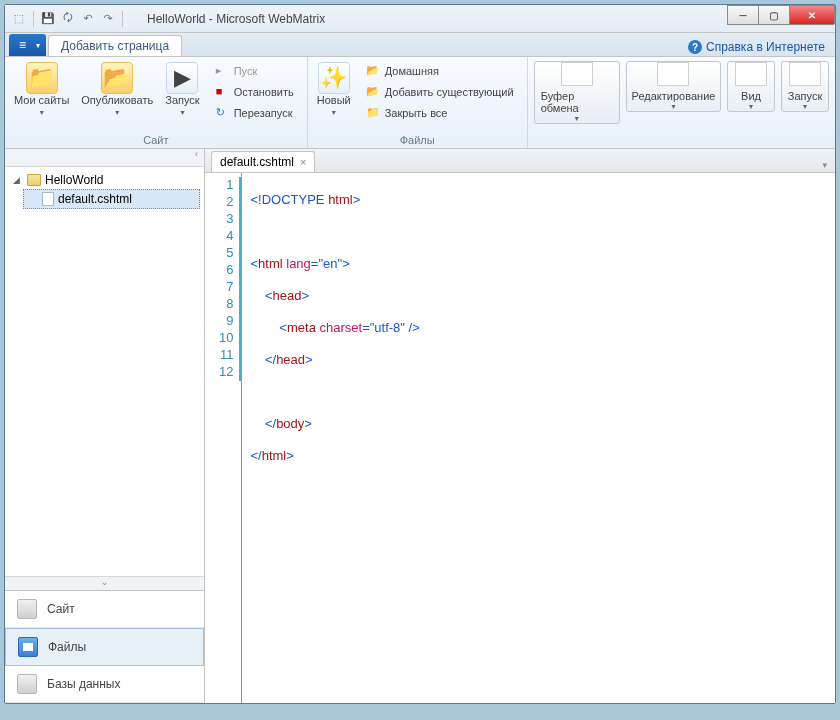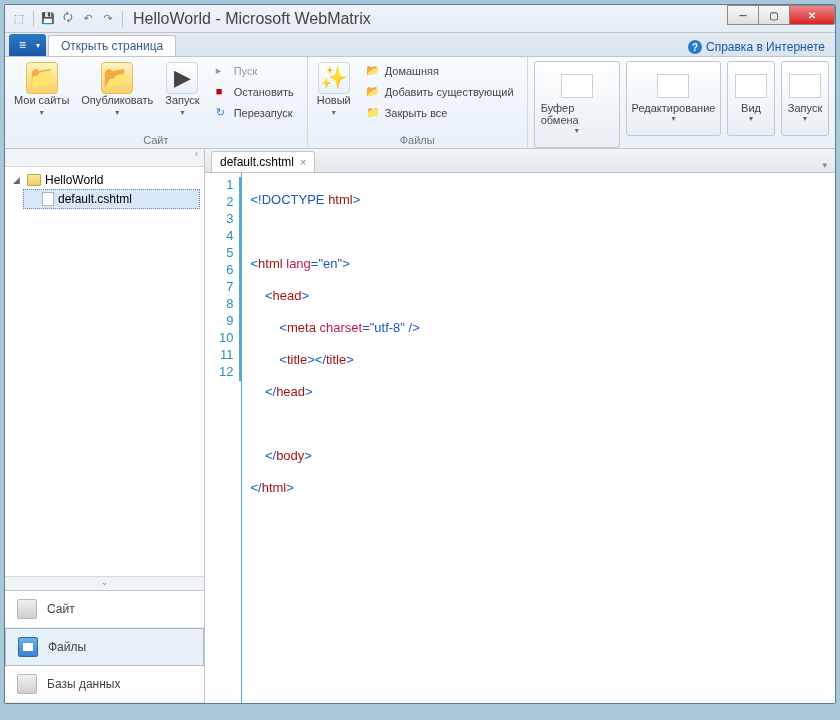--- a/index.html
+++ b/index.html
@@ -3,21 +3,21 @@
 <meta charset="utf-8">
 <style>
 * { box-sizing: border-box; margin: 0; padding: 0; font-family: "Segoe UI", Tahoma, sans-serif; }
 body { background: #a8c8d8; padding: 4px; width: 840px; height: 720px; overflow: hidden; }
 .window { background: #fff; border: 1px solid #5a7a9a; width: 832px; height: 700px; display: flex; flex-direction: column; border-radius: 2px; }
 
 .titlebar { height: 28px; background: linear-gradient(#f0f4f8, #e4ecf4); display: flex; align-items: center; border-bottom: 1px solid #c4c4c4; position: relative; }
 .qat { display: flex; gap: 4px; padding: 0 6px; align-items: center; }
 .qat-btn { width: 16px; height: 16px; display: flex; align-items: center; justify-content: center; cursor: pointer; font-size: 11px; color: #5a7a9a; }
 .qat-sep { width: 1px; height: 16px; background: #c4c4c4; margin: 0 2px; }
-.title-text { font-size: 16px; color: #444; margin-left: 2px; }
+.title-text { font-size: 12px; color: #444; margin-left: 16px; }
 .win-controls { position: absolute; right: 0; top: 0; display: flex; }
 .win-btn { width: 32px; height: 20px; display: flex; align-items: center; justify-content: center; border: 1px solid #8a8a8a; margin-left: -1px; background: linear-gradient(#f8f8f8,#e0e0e0); cursor: pointer; font-size: 10px; }
 .win-btn.close { background: linear-gradient(#e88,#d22); color: #fff; width: 46px; border-radius: 0 0 2px 0; font-weight: bold; }
 
 .ribbon-tabs { height: 24px; display: flex; align-items: flex-end; background: linear-gradient(#e4ecf4,#d8e4f0); padding-left: 4px; border-bottom: 1px solid #c4c4c4; }
 .file-btn { background: linear-gradient(#2a78c8, #1a58a8); color: #fff; height: 22px; padding: 0 20px 0 10px; display: flex; align-items: center; font-size: 12px; border-radius: 3px 3px 0 0; position: relative; cursor: pointer; }
 .file-btn::after { content: "▾"; position: absolute; right: 6px; font-size: 8px; }
 .tab { background: #fff; border: 1px solid #c4c4c4; border-bottom: none; padding: 3px 12px; font-size: 12px; color: #3a5a8a; margin-left: 2px; border-radius: 3px 3px 0 0; cursor: pointer; }
 .help-link { margin-left: auto; padding: 2px 10px; font-size: 12px; color: #1a58a8; display: flex; align-items: center; gap: 4px; cursor: pointer; }
 .help-icon { width: 14px; height: 14px; border-radius: 50%; background: #2a78c8; color: #fff; font-size: 10px; display: flex; align-items: center; justify-content: center; font-weight: bold; }
@@ -27,21 +27,21 @@
 .group-content { flex: 1; display: flex; align-items: flex-start; gap: 2px; }
 .group-label { text-align: center; font-size: 11px; color: #6a7a8a; padding: 2px 0; }
 .big-btn { display: flex; flex-direction: column; align-items: center; padding: 2px 4px; font-size: 11px; color: #444; cursor: pointer; border: 1px solid transparent; border-radius: 3px; min-width: 44px; }
 .big-btn .ico { width: 32px; height: 32px; display: flex; align-items: center; justify-content: center; font-size: 22px; background: linear-gradient(#fff4c0,#f8d068); border: 1px solid #e8c050; border-radius: 4px; }
 .big-btn .ico.file { background: linear-gradient(#fff,#e8f0f8); border-color: #c8d8e8; }
 .big-btn .arrow { font-size: 8px; color: #666; margin-top: 2px; }
 .small-btns { display: flex; flex-direction: column; gap: 1px; padding: 2px; }
 .small-btn { display: flex; align-items: center; gap: 4px; padding: 2px 6px; font-size: 11px; color: #444; cursor: pointer; border: 1px solid transparent; border-radius: 2px; }
 .small-btn.disabled { color: #9a9a9a; }
 .small-ico { width: 14px; height: 14px; }
-.panel-btn { border: 1px solid #c0c8d0; background: linear-gradient(#fff,#e8eef4); border-radius: 3px; padding: 12px 6px; display: flex; flex-direction: column; align-items: center; font-size: 11px; color: #444; cursor: pointer; margin: 2px; min-width: 48px; }
+.panel-btn { border: 1px solid #c0c8d0; background: linear-gradient(#fff,#e8eef4); border-radius: 3px; padding: 0 6px; display: flex; flex-direction: column; align-items: center; font-size: 11px; color: #444; cursor: pointer; margin: 2px; min-width: 48px; }
 .panel-btn .pico { width: 32px; height: 24px; background: #fff; border: 1px solid #d0d0d0; margin-bottom: 4px; }
 .panel-btn .arrow { font-size: 8px; color: #666; }
 
 .workspace { flex: 1; display: flex; overflow: hidden; }
 
 .sidebar { width: 200px; display: flex; flex-direction: column; border-right: 1px solid #c4c4c4; background: #fff; }
 .side-collapse { height: 18px; background: #f0f4f8; border-bottom: 1px solid #d8d8d8; text-align: right; padding-right: 6px; font-size: 9px; color: #888; cursor: pointer; }
 .tree { flex: 1; padding: 4px; font-size: 12px; overflow: auto; }
 .tree-row { display: flex; align-items: center; padding: 2px 4px; cursor: pointer; gap: 4px; }
 .tree-row.selected { background: #d8e8f8; border: 1px dotted #5a8ac8; }
@@ -92,21 +92,21 @@
       <div class="win-btn">─</div>
       <div class="win-btn">▢</div>
       <div class="win-btn close">✕</div>
     </div>
   </div>
 
   <div class="ribbon-tabs">
     <div class="file-btn">
       <span>≡</span>
     </div>
-    <div class="tab">Открыть страница</div>
+    <div class="tab">Добавить страница</div>
     <div class="help-link">
       <span class="help-icon">?</span>
       <span>Справка в Интернете</span>
     </div>
   </div>
 
   <div class="ribbon">
     <div class="group">
       <div class="group-content">
         <div class="big-btn">
@@ -247,21 +247,20 @@
             <div>10</div>
             <div>11</div>
             <div>12</div>
         </div>
         <div class="code">
 <div><span class="punct">&lt;!</span><span class="doctype">DOCTYPE</span><span class="tag"> html</span><span class="punct">&gt;</span></div>
 <div> </div>
 <div><span class="punct">&lt;</span><span class="tag">html</span><span class="attr"> lang</span><span class="punct">=</span><span class="val">"en"</span><span class="punct">&gt;</span></div>
 <div><span class="punct">    &lt;</span><span class="tag">head</span><span class="punct">&gt;</span></div>
 <div><span class="punct">        &lt;</span><span class="tag">meta</span><span class="attr"> charset</span><span class="punct">=</span><span class="val">"utf-8"</span><span class="punct"> /&gt;</span></div>
-<div><span class="punct">        &lt;</span><span class="tag">title</span><span class="punct">&gt;&lt;/</span><span class="tag">title</span><span class="punct">&gt;</span></div>
 <div><span class="punct">    &lt;/</span><span class="tag">head</span><span class="punct">&gt;</span></div>
 <div> </div>
 <div><span class="punct">    &lt;/</span><span class="tag">body</span><span class="punct">&gt;</span></div>
 <div><span class="punct">&lt;/</span><span class="tag">html</span><span class="punct">&gt;</span></div>
 <div> </div>
         </div>
       </div>
     </div>
   </div>
 

